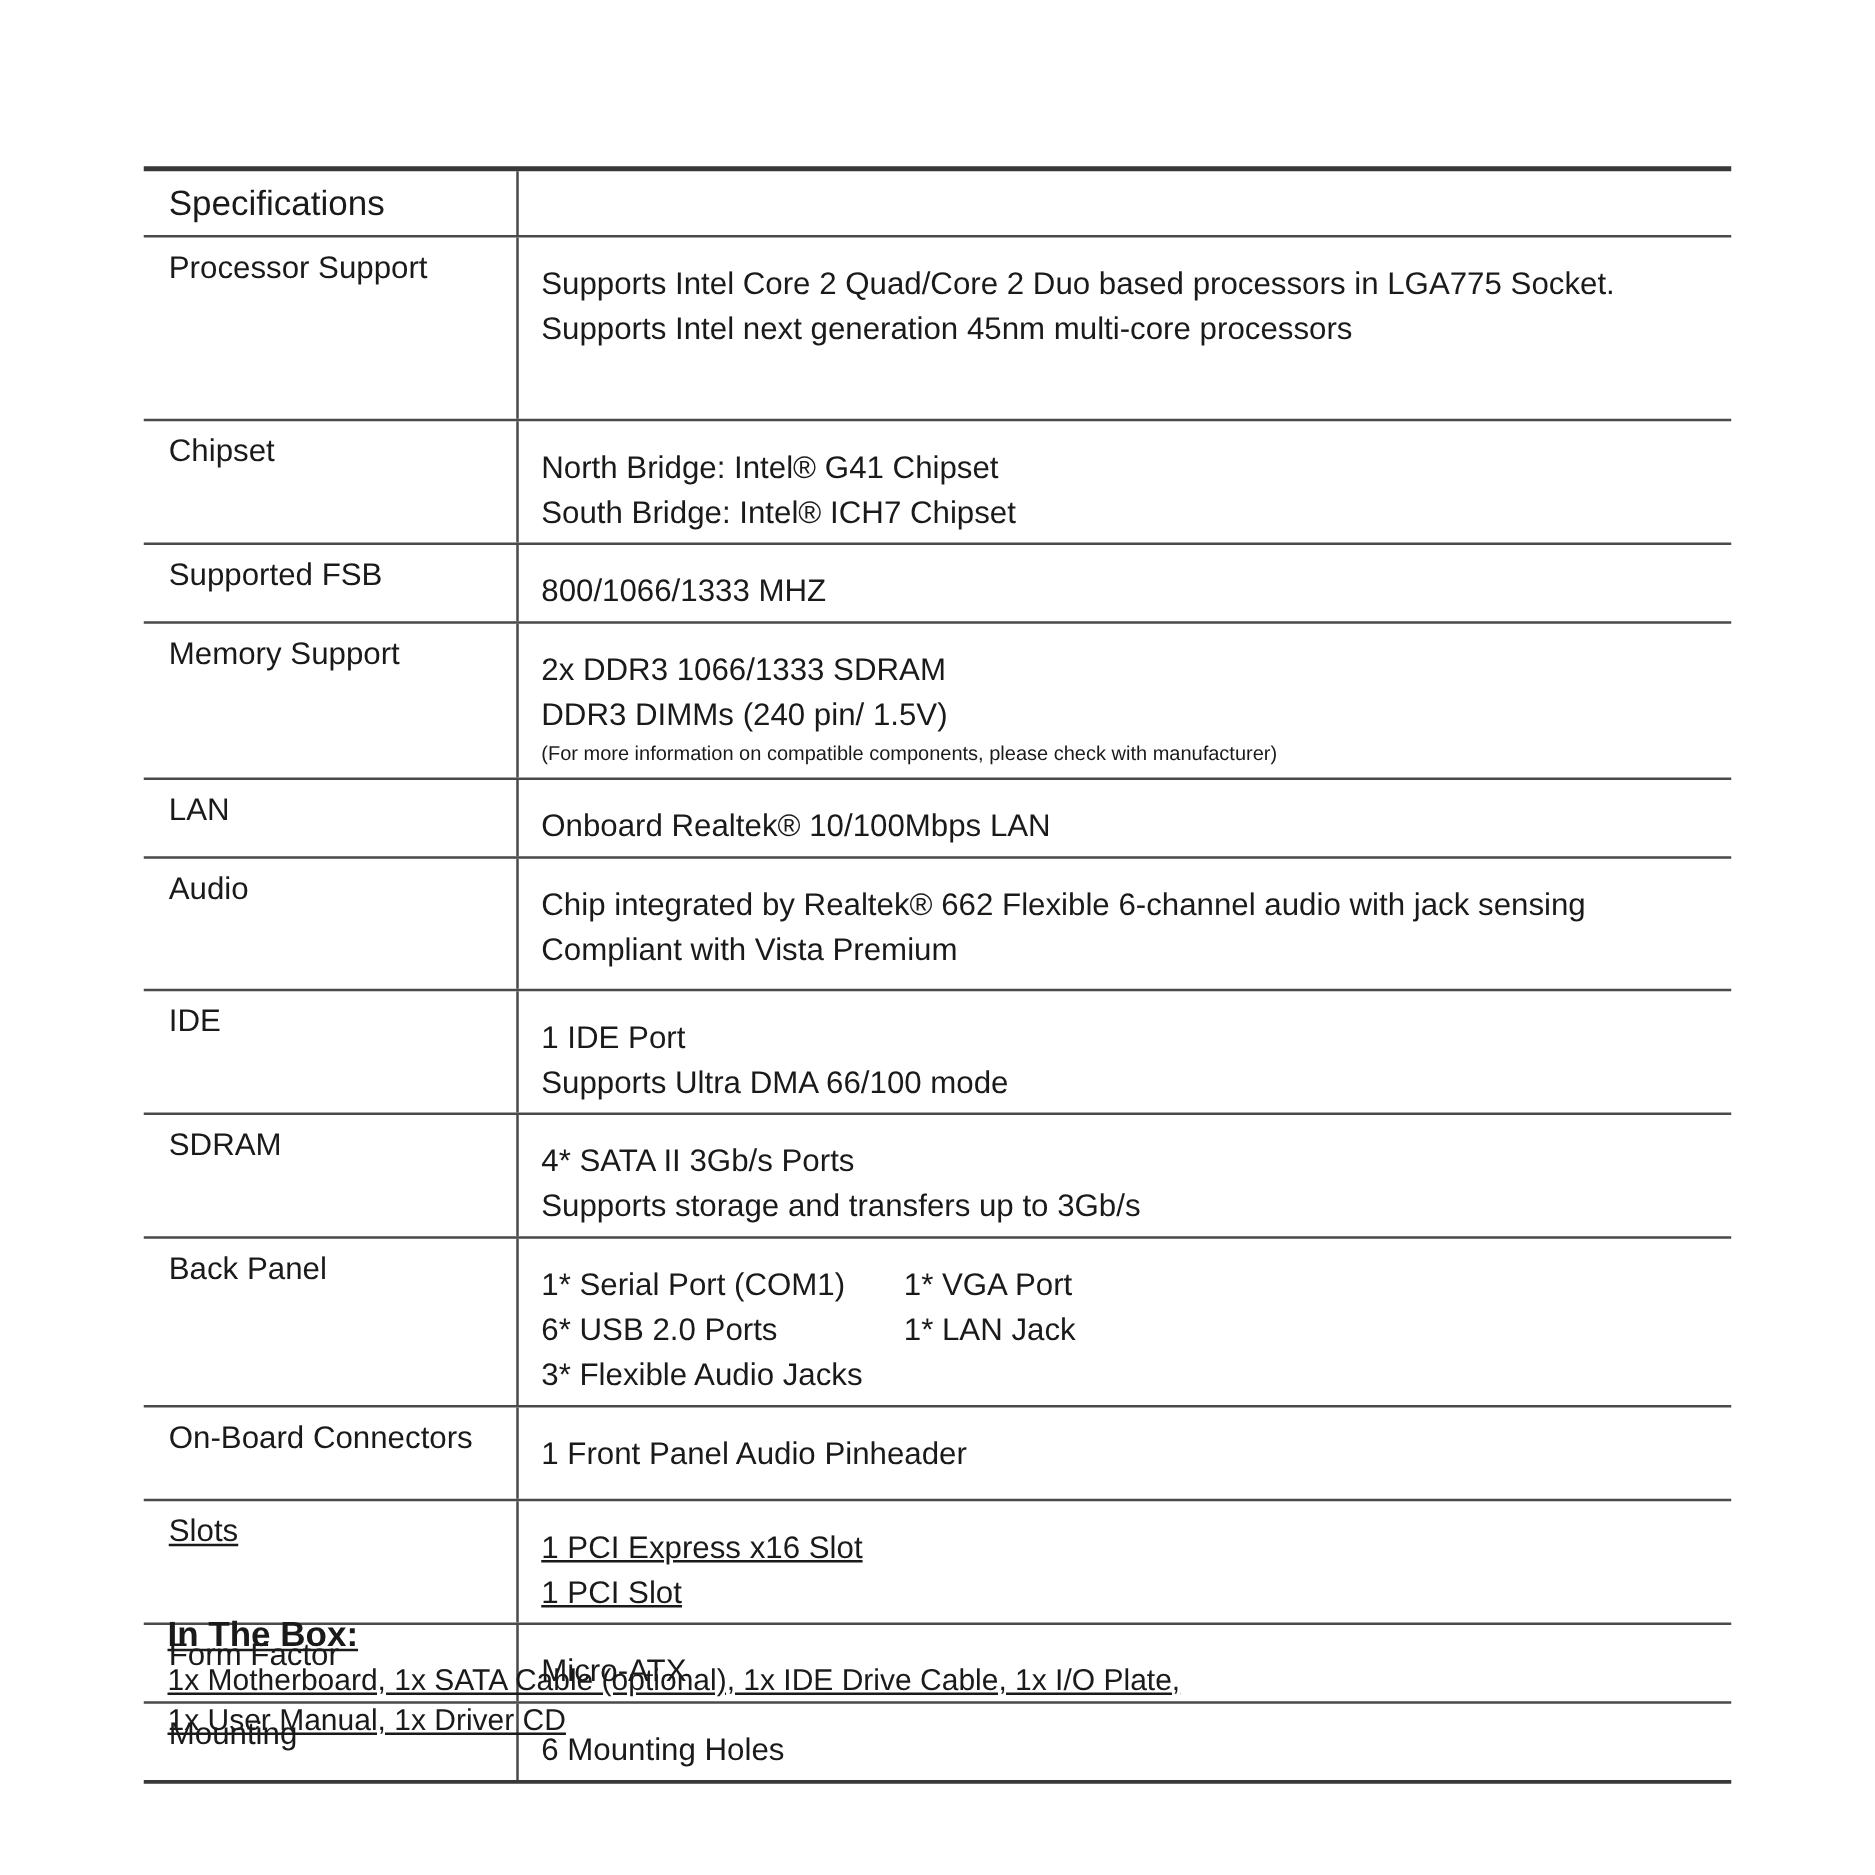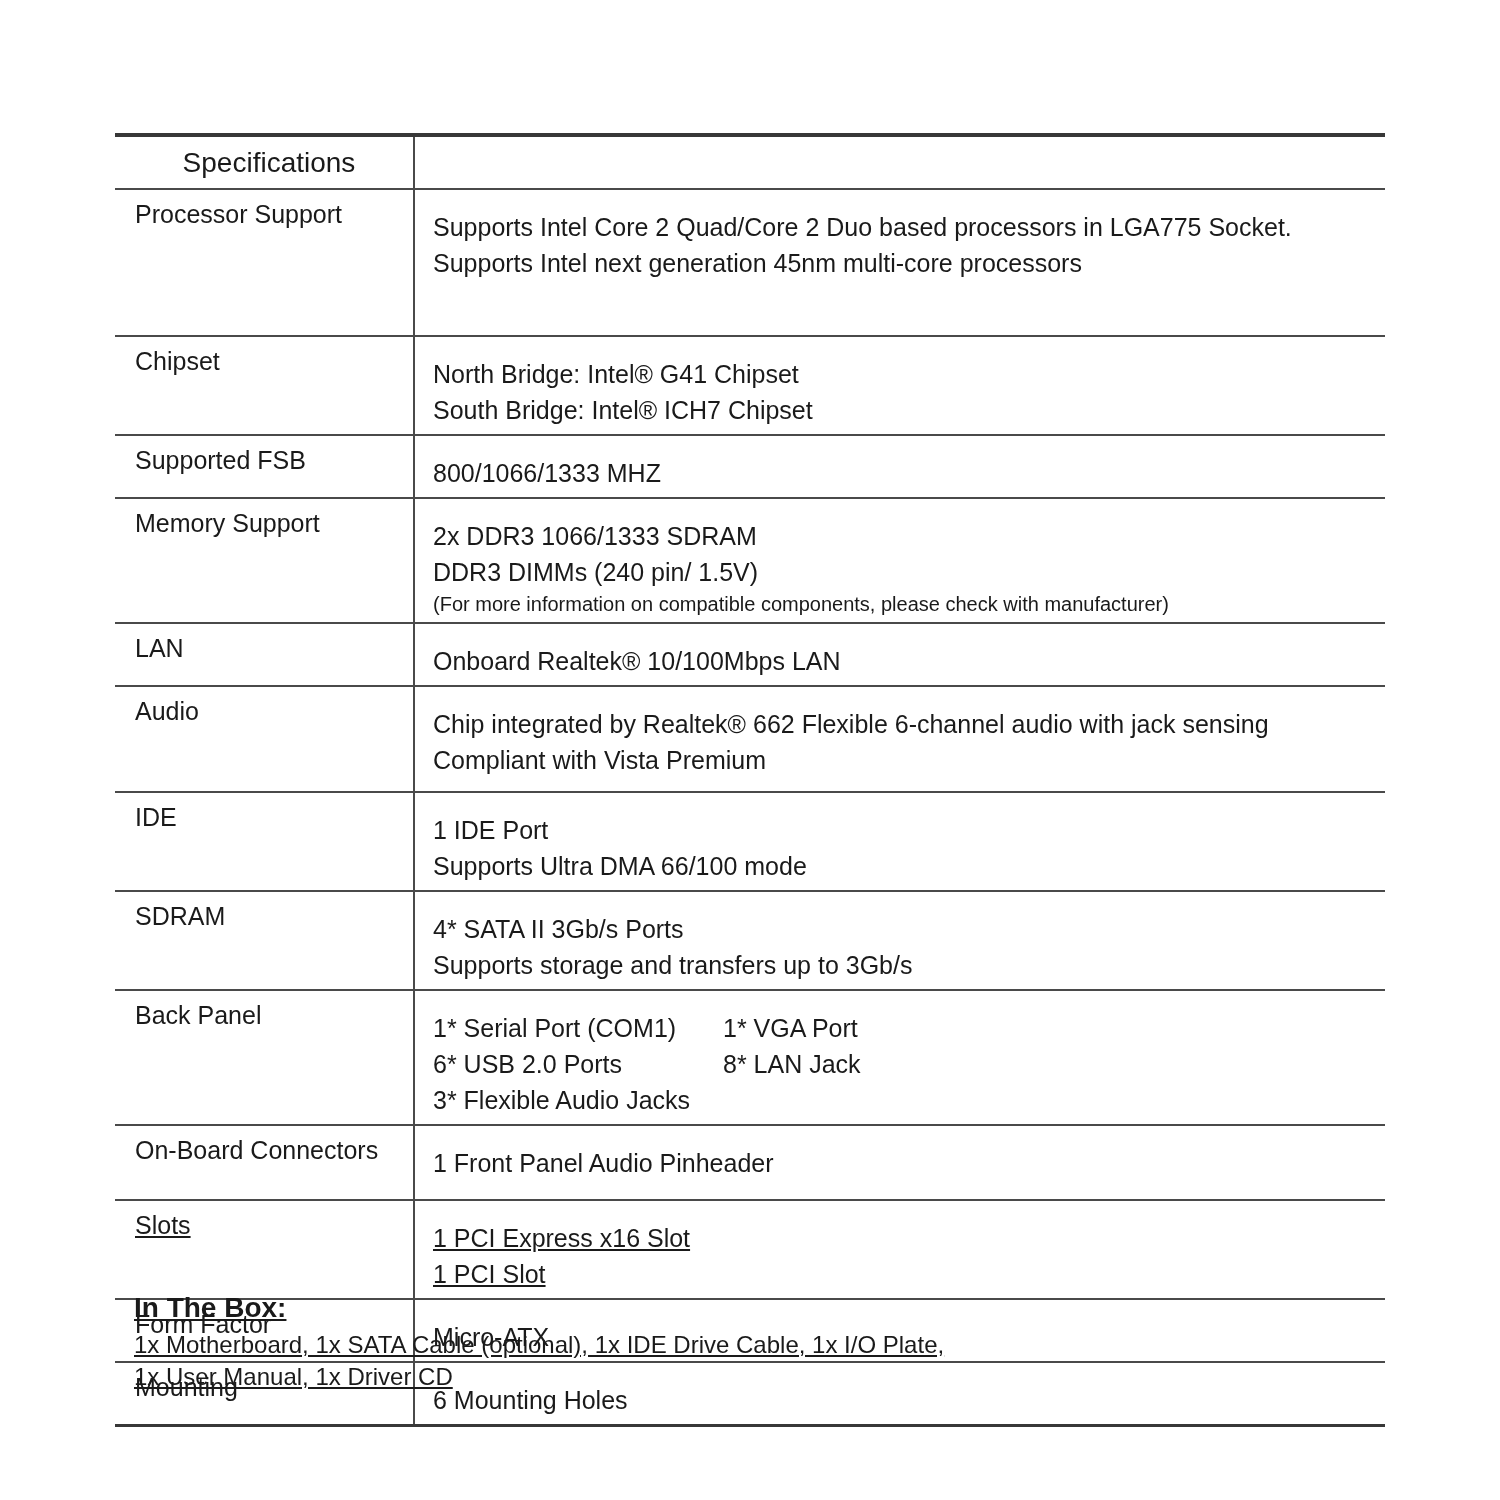--- a/index.html
+++ b/index.html
@@ -38,21 +38,20 @@
     box-sizing: border-box;
     border-right: 2px solid #4a4a4a;
     padding: 7px 10px 6px 20px;
     font-size: 25px;
     line-height: 34px;
   }
   .header-row .label-cell {
     font-size: 28px;
     padding-top: 9px;
     padding-bottom: 8px;
-    text-align: center;
   }
   .value-cell {
     flex: 1 1 auto;
     box-sizing: border-box;
     padding: 19px 12px 6px 18px;
     font-size: 25px;
     line-height: 36px;
   }
   .header-row { min-height: 52px; }
   .spec-row[data-idx="0"]  { min-height: 147px; justify-content: space-between; }
@@ -65,21 +64,21 @@
   .spec-row[data-idx="7"]  { min-height: 78px; }
   .spec-row[data-idx="8"]  { min-height: 110px; }
   .spec-row[data-idx="9"]  { min-height: 75px; }
   .spec-row[data-idx="10"] { min-height: 73px; text-decoration: underline; }
   .spec-row[data-idx="11"] { min-height: 40px; }
   .spec-row[data-idx="12"] { min-height: 44px; }
   .line { white-space: nowrap; }
   .seg { display: inline-block; }
   .seg-left { width: 290px; }
   .note {
-    font-size: 20px;
+    font-size: 16px;
     line-height: 24px;
     padding-top: 2px;
     white-space: nowrap;
   }
   .in-box {
     position: absolute;
     left: 134px;
     top: 1289px;
     width: 1250px;
     text-decoration: underline;
@@ -166,21 +165,21 @@
       <div class="value-cell">
             <div class="line">4* SATA II 3Gb/s Ports</div>
             <div class="line">Supports storage and transfers up to 3Gb/s</div>
           </div>
     </div>
 
     <div class="spec-row" data-idx="8">
       <div class="label-cell">Back Panel</div>
       <div class="value-cell">
             <div class="line"><span class="seg seg-left">1* Serial Port (COM1)</span><span class="seg">1* VGA Port</span></div>
-            <div class="line"><span class="seg seg-left">6* USB 2.0 Ports</span><span class="seg">8* LAN Jack</span></div>
+            <div class="line"><span class="seg seg-left">6* USB 2.0 Ports</span><span class="seg">1* LAN Jack</span></div>
             <div class="line"><span class="seg seg-left">3* Flexible Audio Jacks</span></div>
           </div>
     </div>
 
     <div class="spec-row" data-idx="9">
       <div class="label-cell">On-Board Connectors</div>
       <div class="value-cell">
             <div class="line">1 Front Panel Audio Pinheader</div>
           </div>
     </div>

